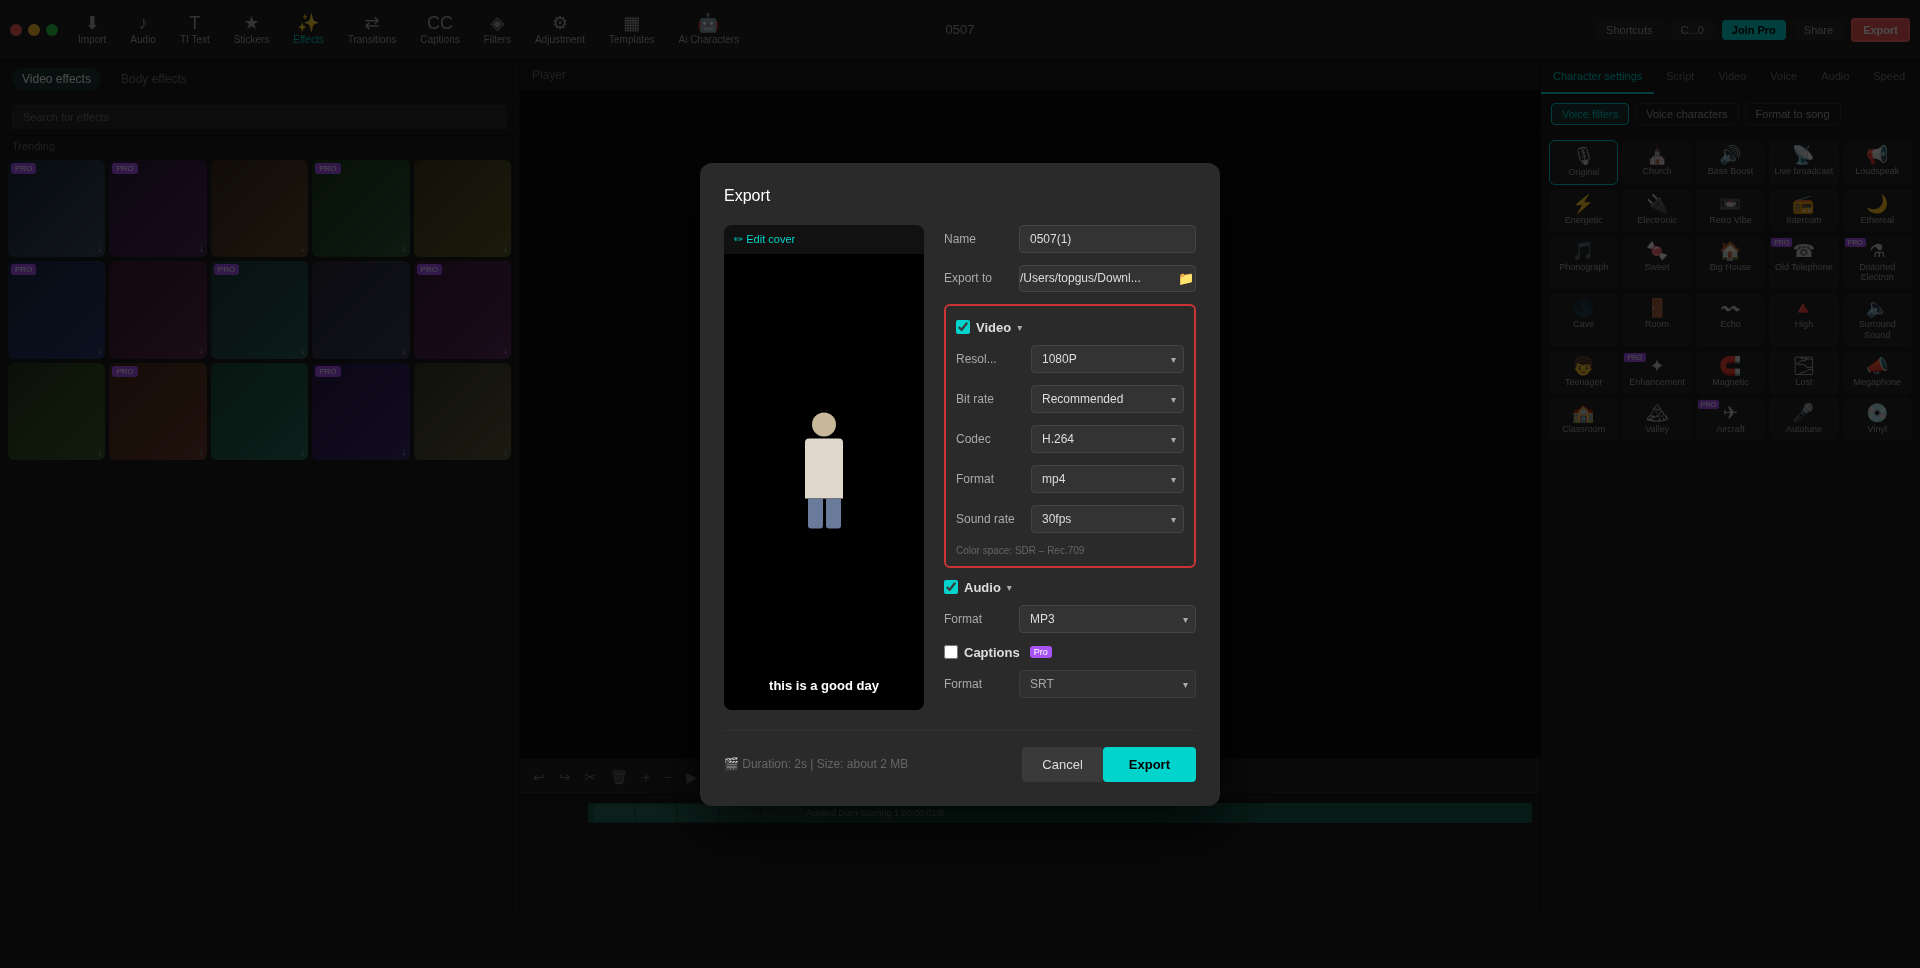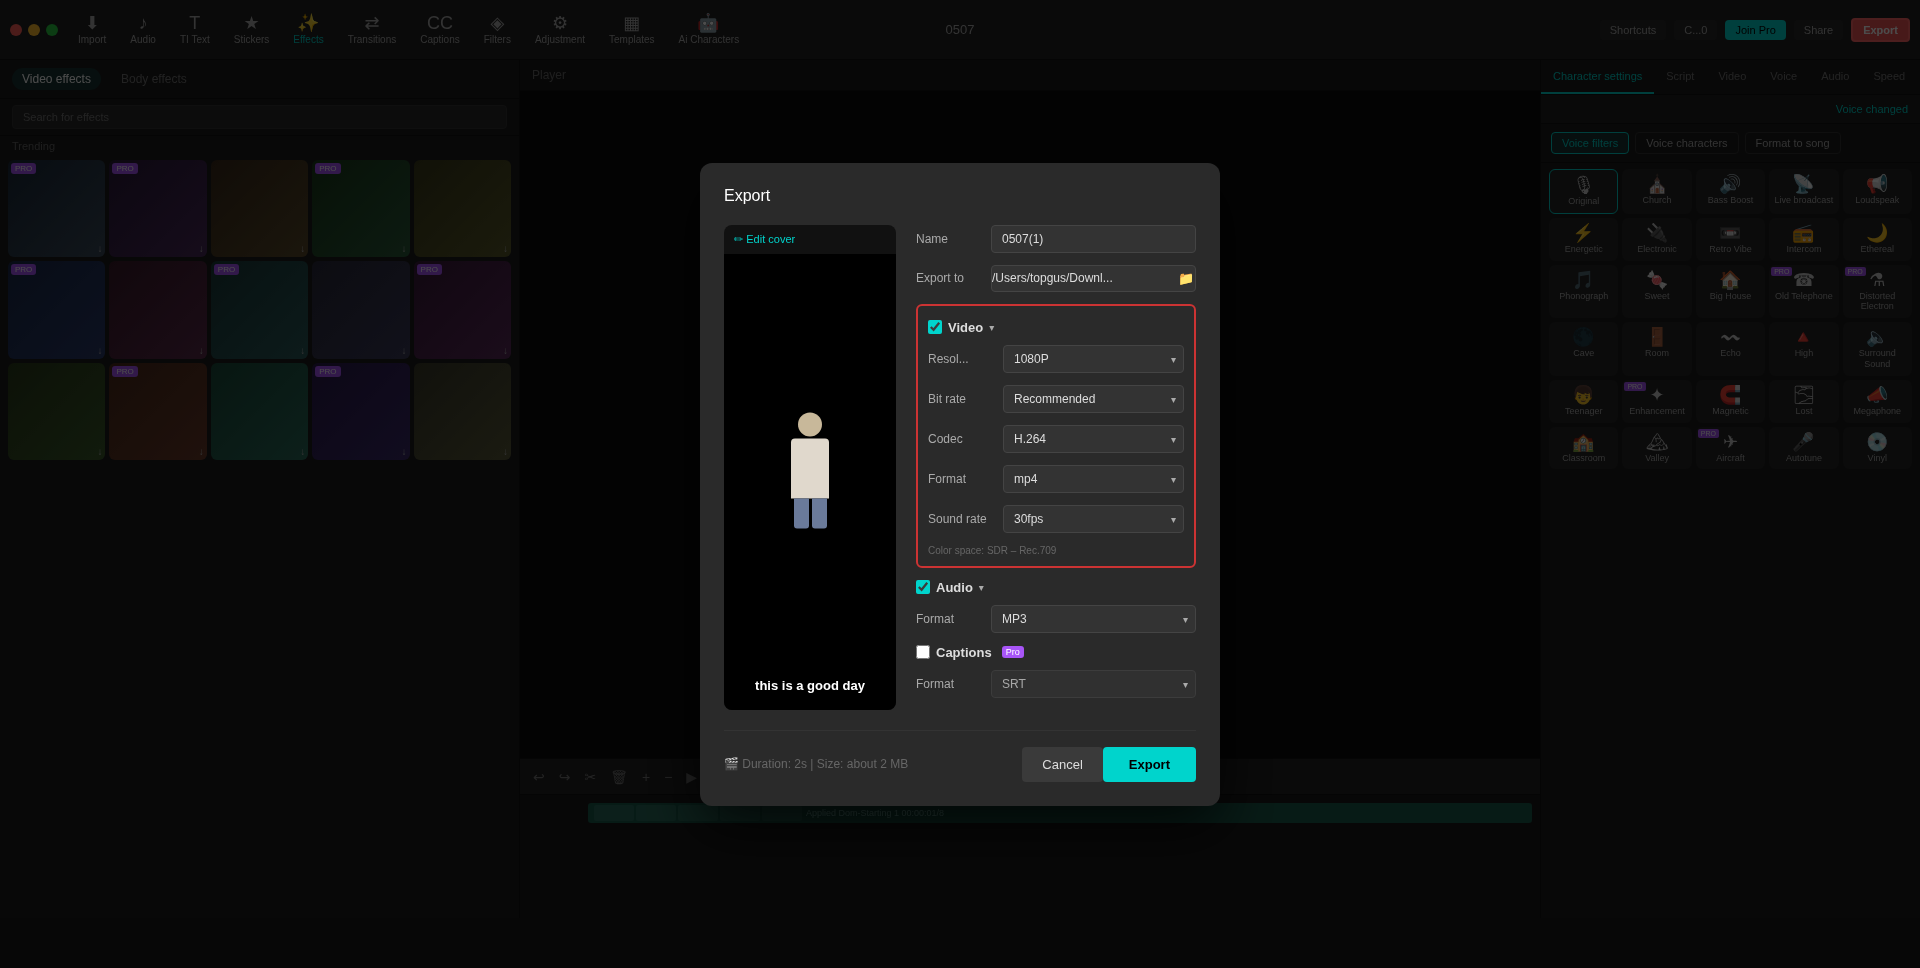--- a/index.html
+++ b/index.html
@@ -64,21 +64,21 @@
     }
     .top-btn {
       padding: 4px 10px;
       border-radius: 4px;
       font-size: 11px;
       cursor: pointer;
       border: none;
     }
     .btn-shortcuts { background: #2a2a2a; color: #aaa; }
     .btn-cc { background: #2a2a2a; color: #aaa; }
-    .btn-join { background: #00d4cc; color: #000; font-weight: normal; }
+    .btn-join { background: #00d4cc; color: #000; font-weight: bold; }
     .btn-share { background: #2a2a2a; color: #aaa; }
     .btn-export-main { background: #e55; color: #fff; font-weight: bold; border: 2px solid #ff6666; }
 
     
     .main-area {
       display: flex;
       height: calc(968px - 110px);
     }
 
     
@@ -340,21 +340,21 @@
     .modal-title {
       font-size: 16px;
       color: #fff;
       margin-bottom: 20px;
     }
     .modal-body {
       display: flex;
       gap: 20px;
     }
     .modal-preview {
-      width: 172px;
+      width: 200px;
       min-height: 200px;
       background: #111;
       border-radius: 8px;
       flex-shrink: 0;
       position: relative;
       overflow: hidden;
       display: flex;
       flex-direction: column;
     }
     .modal-preview-header {
@@ -676,21 +676,20 @@
   <div class="right-panel">
     <div class="right-panel-tabs">
       <div class="right-tab active">Character settings</div>
       <div class="right-tab">Script</div>
       <div class="right-tab">Video</div>
       <div class="right-tab">Voice</div>
       <div class="right-tab">Audio</div>
       <div class="right-tab">Speed</div>
       <div class="right-tab">Anim.</div>
     </div>
-    <div class="voice-changed-bar">Voice changed</div>
     <div class="voice-filter-tabs">
       <div class="vf-tab active">Voice filters</div>
       <div class="vf-tab">Voice characters</div>
       <div class="vf-tab">Format to song</div>
     </div>
     <div class="voice-grid">
 
       <div class="voice-item selected">
         <div class="voice-icon">🎙</div>
         <div class="voice-label">Original</div>

